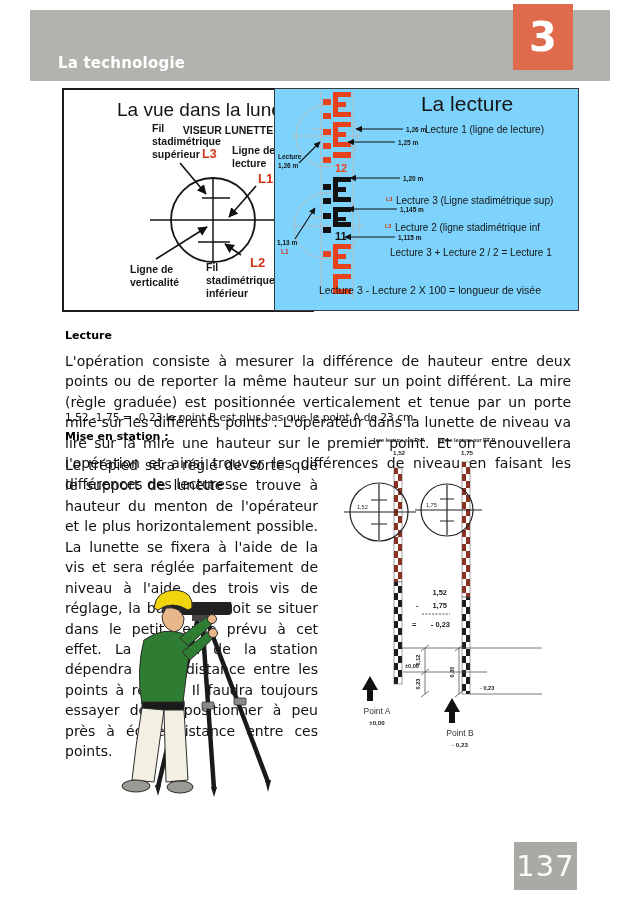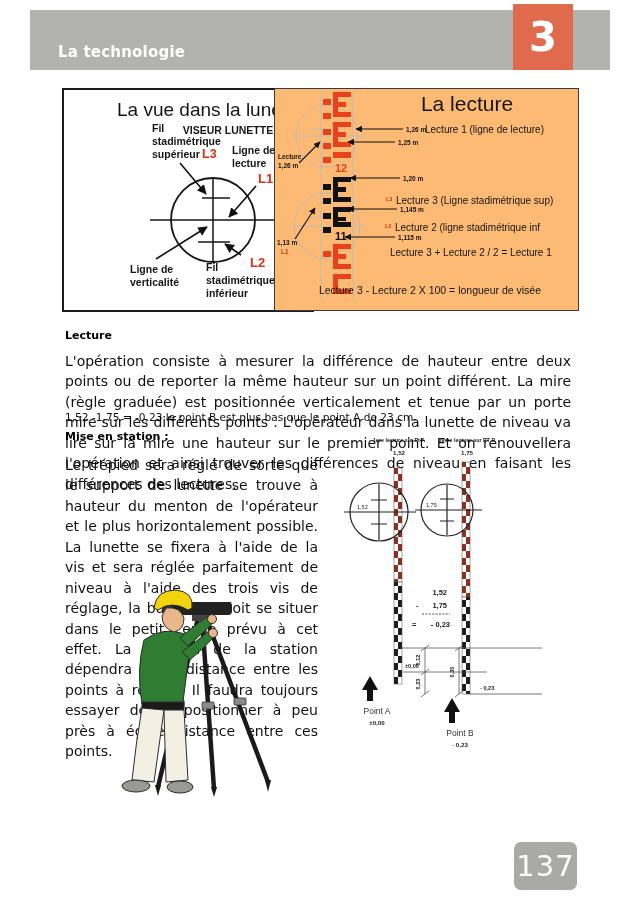--- a/index.html
+++ b/index.html
@@ -4,21 +4,21 @@
 <style>
   html,body { margin:0; padding:0; background:#eceae7; }
   .page {
     position:relative; width:640px; height:906px; margin:0 auto;
     background:#ffffff; overflow:hidden;
     font-family:"DejaVu Sans","Liberation Sans",sans-serif;
     color:#141414;
   }
   
   .header-bar {
-    position:absolute; left:30px; top:10px; width:580px; height:60px;
+    position:absolute; left:30px; top:10px; width:580px; height:71px;
     background:#b2b2ae; z-index:2;
   }
   .header-title {
     position:absolute; left:28px; bottom:9px;
     color:#ffffff; font-size:15px; font-weight:bold; letter-spacing:.2px;
   }
   .chapter-box {
     position:absolute; left:513px; top:4px; width:60px; height:66px;
     background:#e06a4c; z-index:3; display:flex; align-items:center; justify-content:center;
   }
@@ -29,21 +29,21 @@
     font-size:80px; font-weight:bold; letter-spacing:1px;
     color:#e9e9e6; white-space:nowrap; user-select:none;
   }
   
   .fig-left {
     position:absolute; left:62px; top:88px; width:202px; height:220px;
     background:#fff; border:2px solid #1b1b1b; z-index:1;padding-left:46px;
   }
   .fig-right {
     position:absolute; left:274px; top:88px; width:303px; height:221px;
-    background:#fdba74; border:1.5px solid #3a3a3a; z-index:1;
+    background:#7dd3fc; border:1.5px solid #3a3a3a; z-index:1;
   }
   
   .sec-heading {
     position:absolute; left:65px; z-index:1;
     font-size:11px; font-weight:bold; color:#000;
   }
   .para {
     position:absolute; z-index:1; font-size:14px; line-height:1.46;
     text-align:justify; color:#101010;
   }
@@ -56,21 +56,21 @@
   
   .surveyor { position:absolute; left:92px; top:582px; z-index:1; }
   
   .footer-crumbs {
     position:absolute; left:75px; top:852px; z-index:1;
     font-size:7.6px; line-height:1.55; color:#b6b6b1;
   }
   .footer-crumbs b { color:#a9a9a4; }
   .page-num-box {
     position:absolute; left:514px; top:842px; width:63px; height:48px;
-    background:#a9a9a5; z-index:1; display:flex; align-items:center; justify-content:center;border-radius:7px;
+    background:#a9a9a5; z-index:1; display:flex; align-items:center; justify-content:center;
   }
   .page-num { color:#fbfbf9; font-size:29px; letter-spacing:1px; }
   svg text { font-family:"Liberation Sans","DejaVu Sans",sans-serif; }
 </style>
 </head>
 <body>
 
 <div class="page">
 
 

